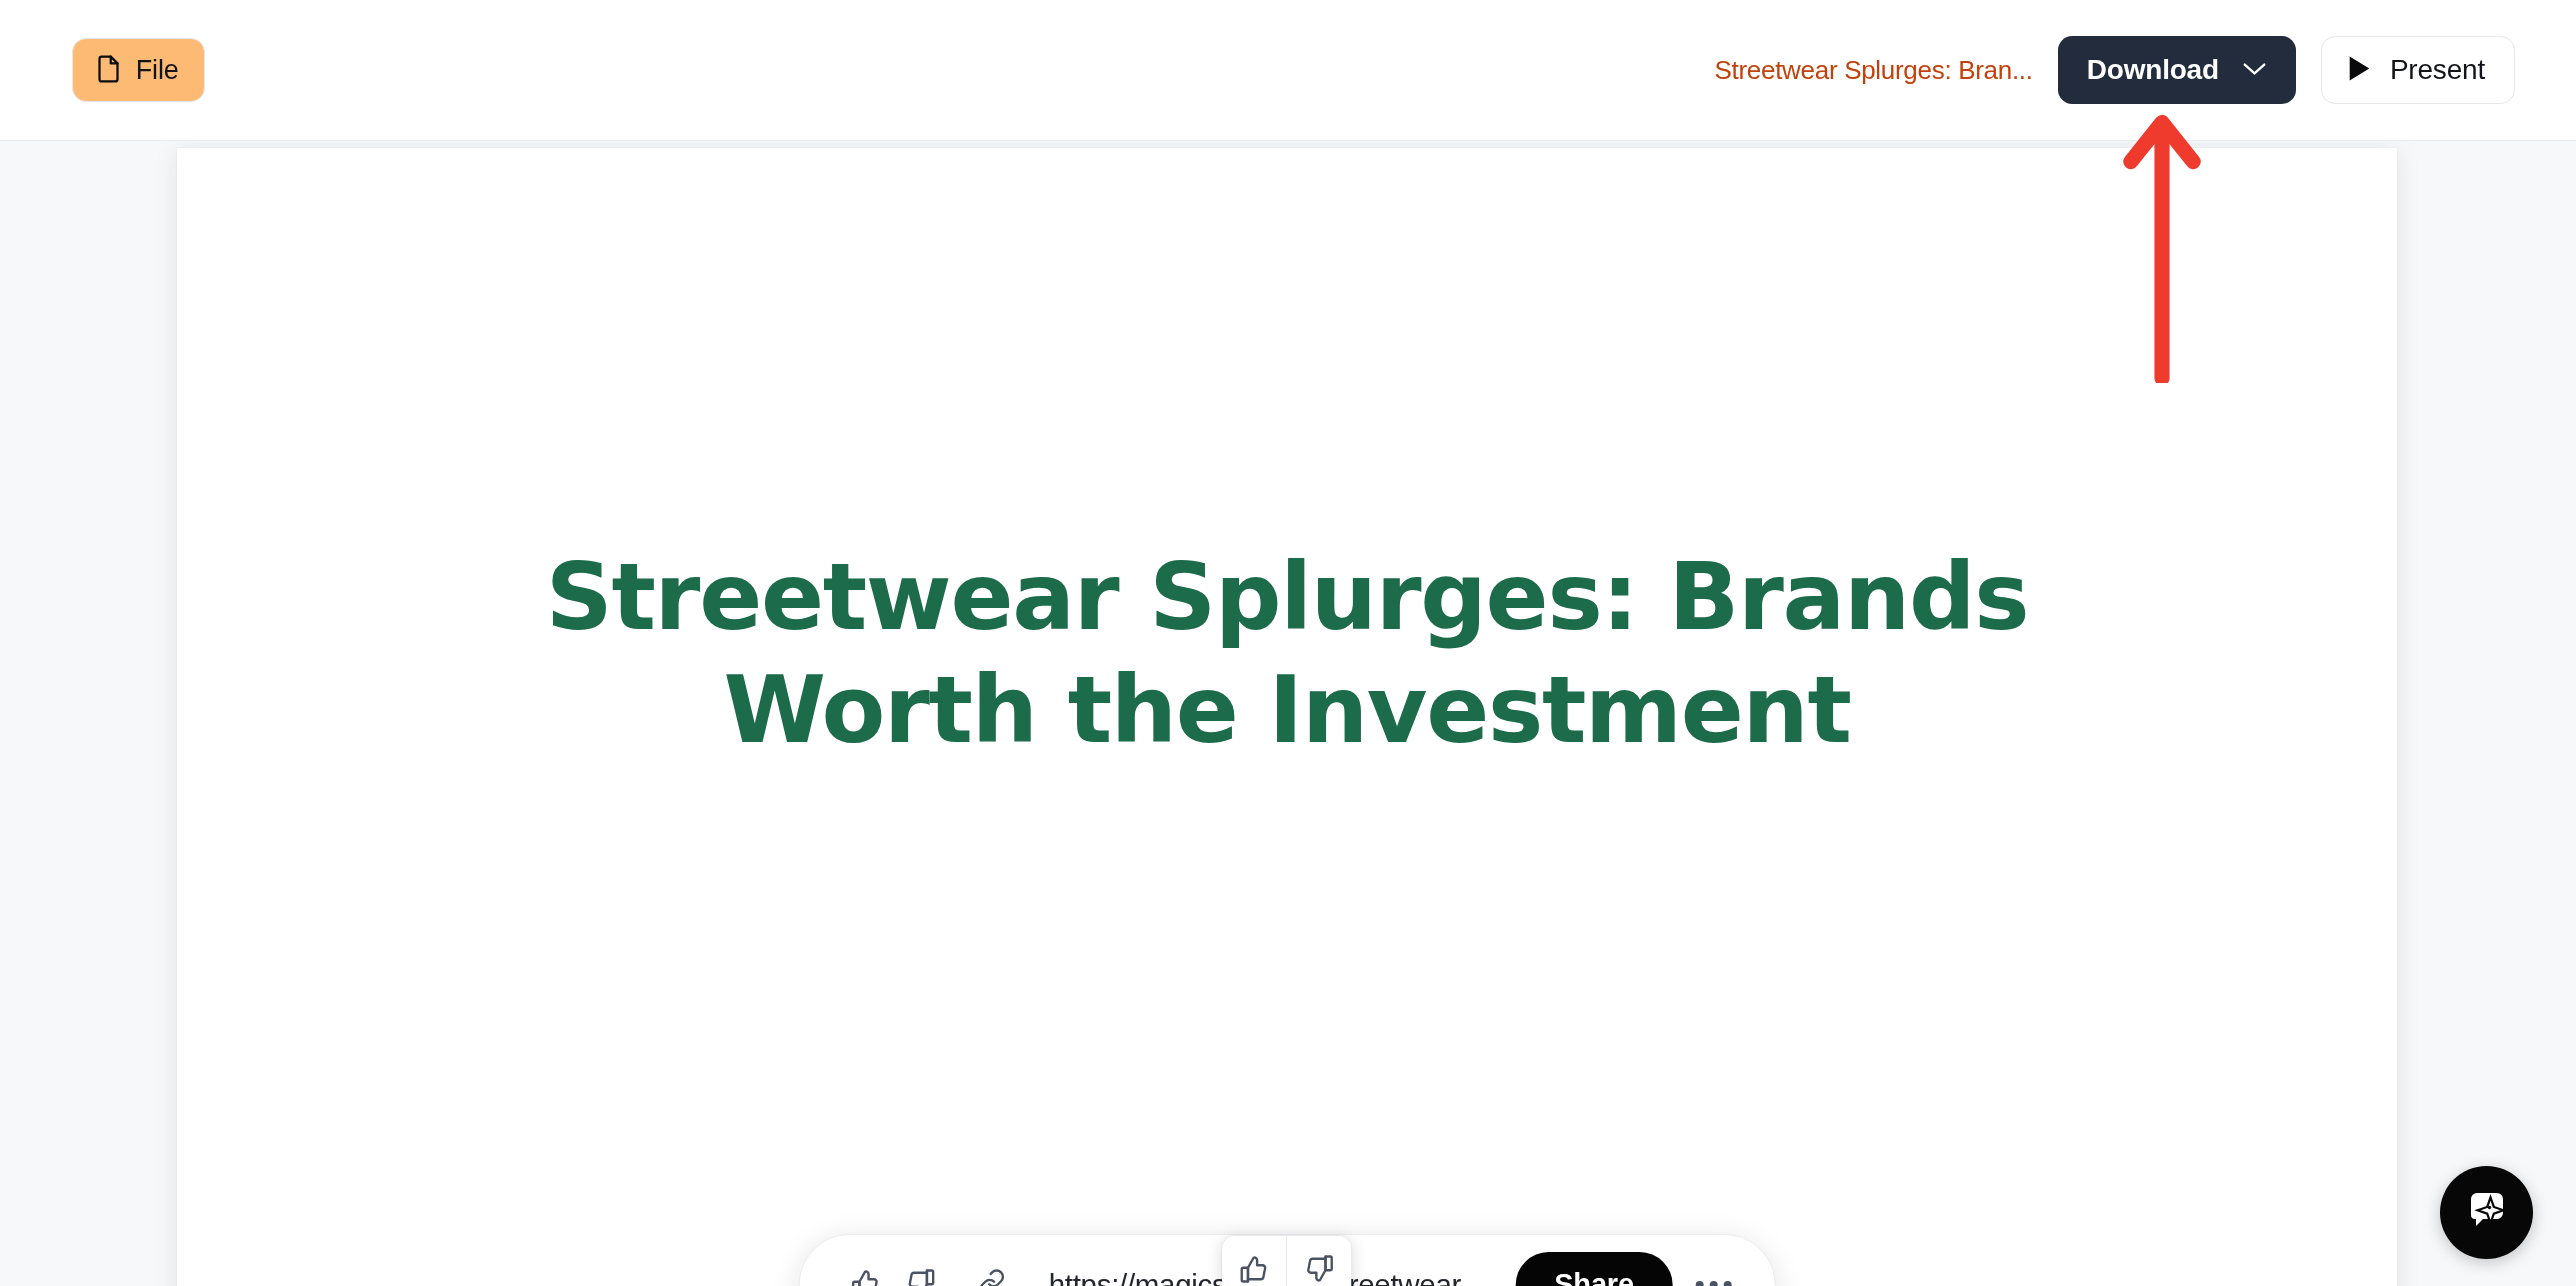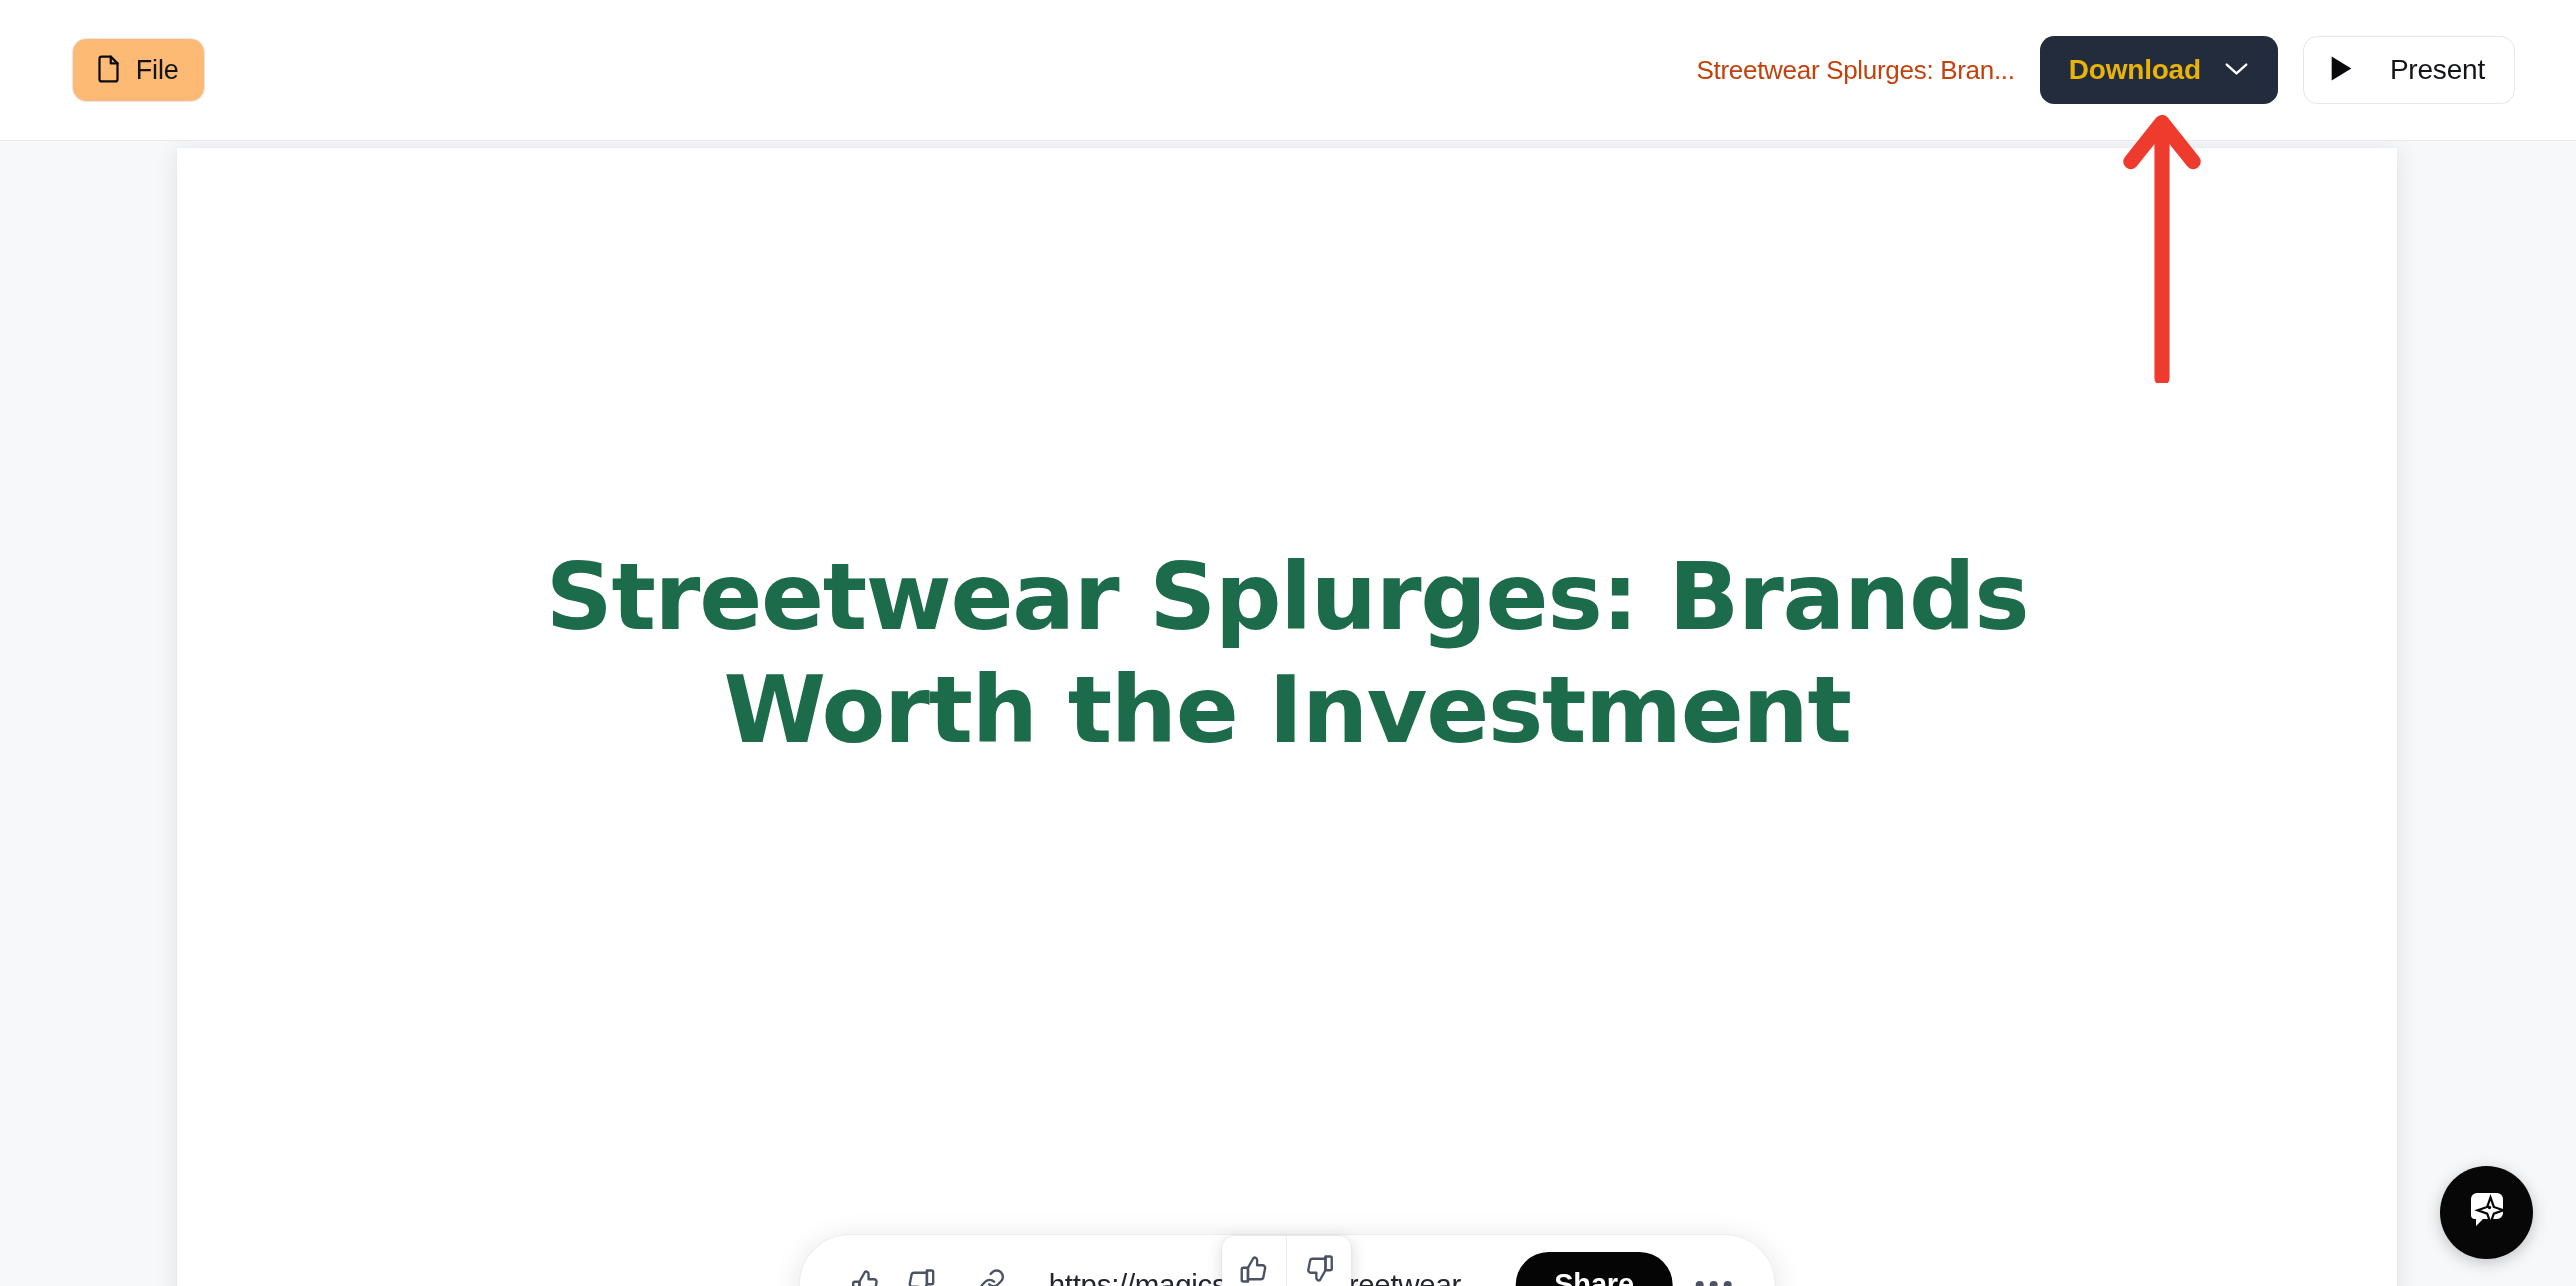--- a/index.html
+++ b/index.html
@@ -75,28 +75,28 @@
     height: 68px;
     padding: 0 29px;
     background: #222c3c;
     border: none;
     border-radius: 14.3px;
     cursor: pointer;
   }
   .download-button .label {
     font-size: 28px;
     font-weight: 700;
-    color: #eab308;
+    color: #ffffff;
     letter-spacing: -0.2px;
   }
 
   .present-button {
     display: flex;
     align-items: center;
-    gap: 36px;
+    gap: 18px;
     height: 68px;
     padding: 0 29px 0 25px;
     background: #ffffff;
     border: 1.8px solid #e5e6ea;
     border-radius: 14.3px;
     cursor: pointer;
   }
   .present-button .label {
     font-size: 28px;
     color: #12141a;

